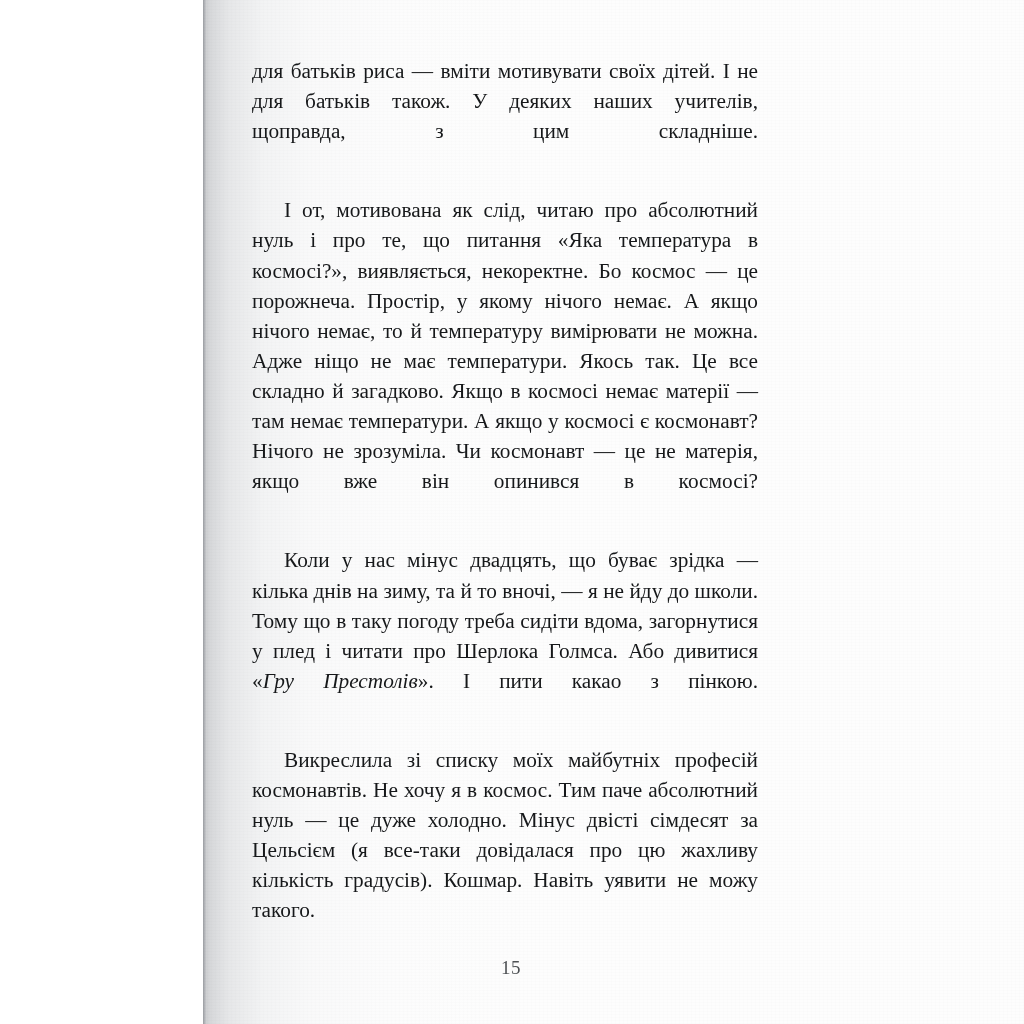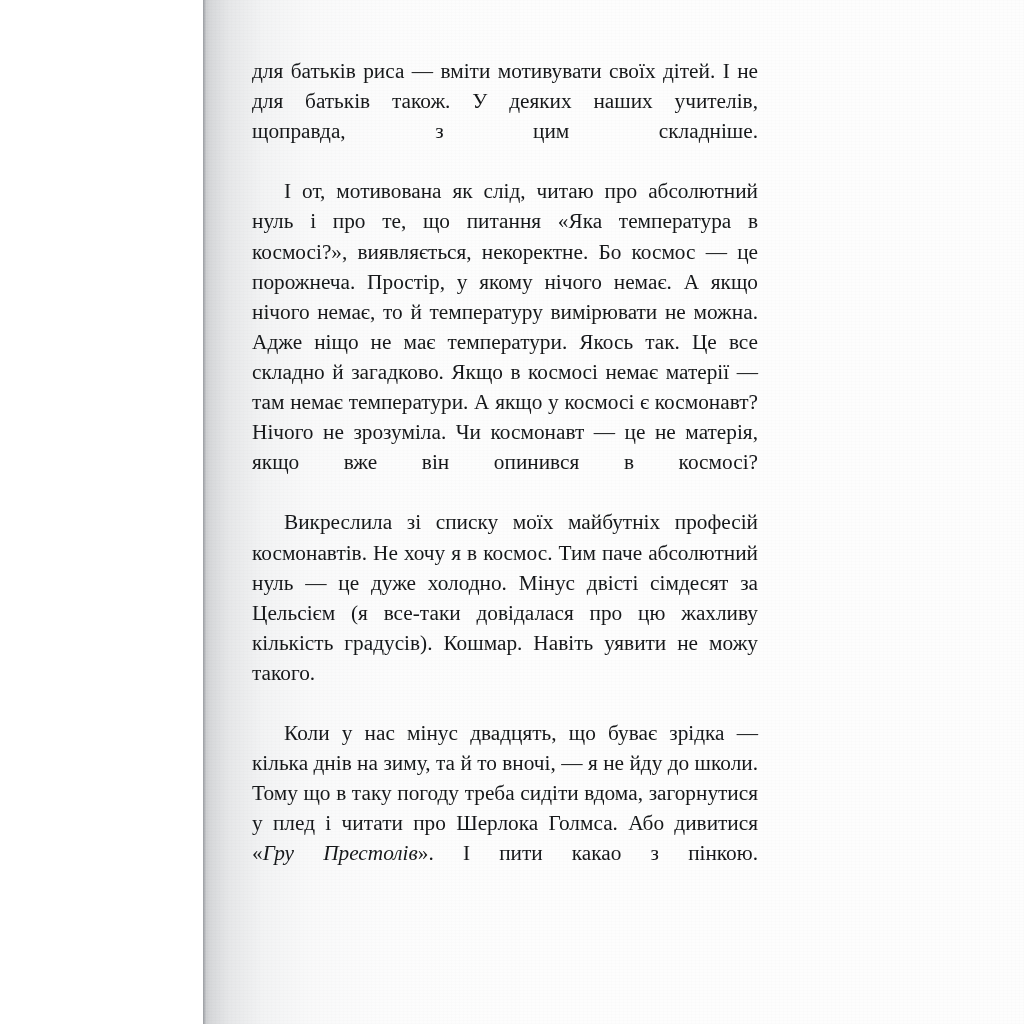--- a/index.html
+++ b/index.html
@@ -106,20 +106,21 @@
     -webkit-font-smoothing: antialiased;
   }
 
   .textblock p {
     margin: 0;
     text-indent: 0;
     hyphens: manual;
   }
   .textblock p.indent {
     text-indent: 32px;
+    margin-top: 19px;
   }
   
   .textblock p::after {
     content: "";
     display: inline-block;
     width: 100%;
   }
 
   .it {
     font-style: italic;
@@ -146,18 +147,19 @@
 
   <div class="page"></div>
   <div class="gutter-shade"></div>
   <div class="gutter-edge"></div>
   <div class="grain"></div>
   <div class="left-void"></div>
 
   <div class="textblock" id="textblock">
       <p><span>для батьків риса — вміти мотивувати своїх дітей. І не для батьків також. У деяких наших учителів, щоправда, з цим складніше.</span></p>
       <p class="indent"><span>І от, мотивована як слід, читаю про абсолютний нуль і про те, що питання «Яка температура в космосі?», виявляється, некоректне. Бо космос — це порожнеча. Простір, у якому нічого немає. А якщо нічого немає, то й температуру вимірювати не можна. Адже ніщо не має температури. Якось так. Це все складно й загадково. Якщо в космосі немає матерії — там немає температури. А якщо у космосі є космонавт? Нічого не зрозуміла. Чи космонавт — це не матерія, якщо вже він опинився в космосі?</span></p>
+      <p class="indent"><span>Коли у нас мінус двадцять, що буває зрідка — кілька днів на зиму, та й то вночі, — я не йду до школи. Тому що в таку погоду треба сидіти вдома, загорнутися у плед і читати про Шерлока Голмса. Або дивитися </span><span>«</span><span class="it">Гру Престолів</span><span>»</span><span>. І пити какао з пінкою.</span></p>
       <p class="indent"><span>Викреслила зі списку моїх майбутніх професій космонавтів. Не хочу я в космос. Тим паче абсолютний нуль — це дуже холодно. Мінус двісті сімдесят за Цельсієм (я все-таки довідалася про цю жахливу кількість градусів). Кошмар. Навіть уявити не можу такого.</span></p>
-      <p class="indent"><span>Коли у нас мінус двадцять, що буває зрідка — кілька днів на зиму, та й то вночі, — я не йду до школи. Тому що в таку погоду треба сидіти вдома, загорнутися у плед і читати про Шерлока Голмса. Або дивитися </span><span>«</span><span class="it">Гру Престолів</span><span>»</span><span>. І пити какао з пінкою.</span></p>
     </div>
 
+  <div class="folio">15</div>
 
 </div>
 
 </body></html>

